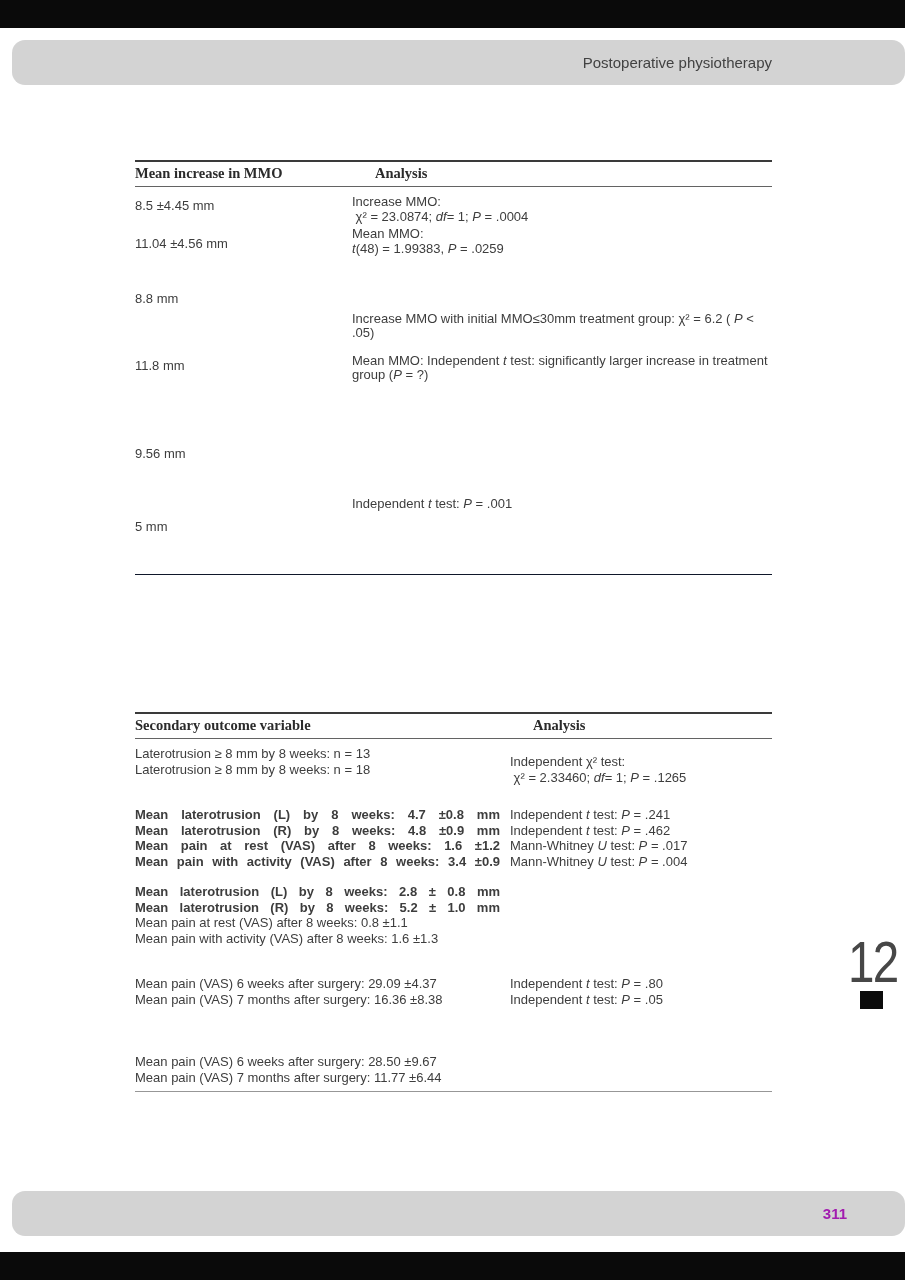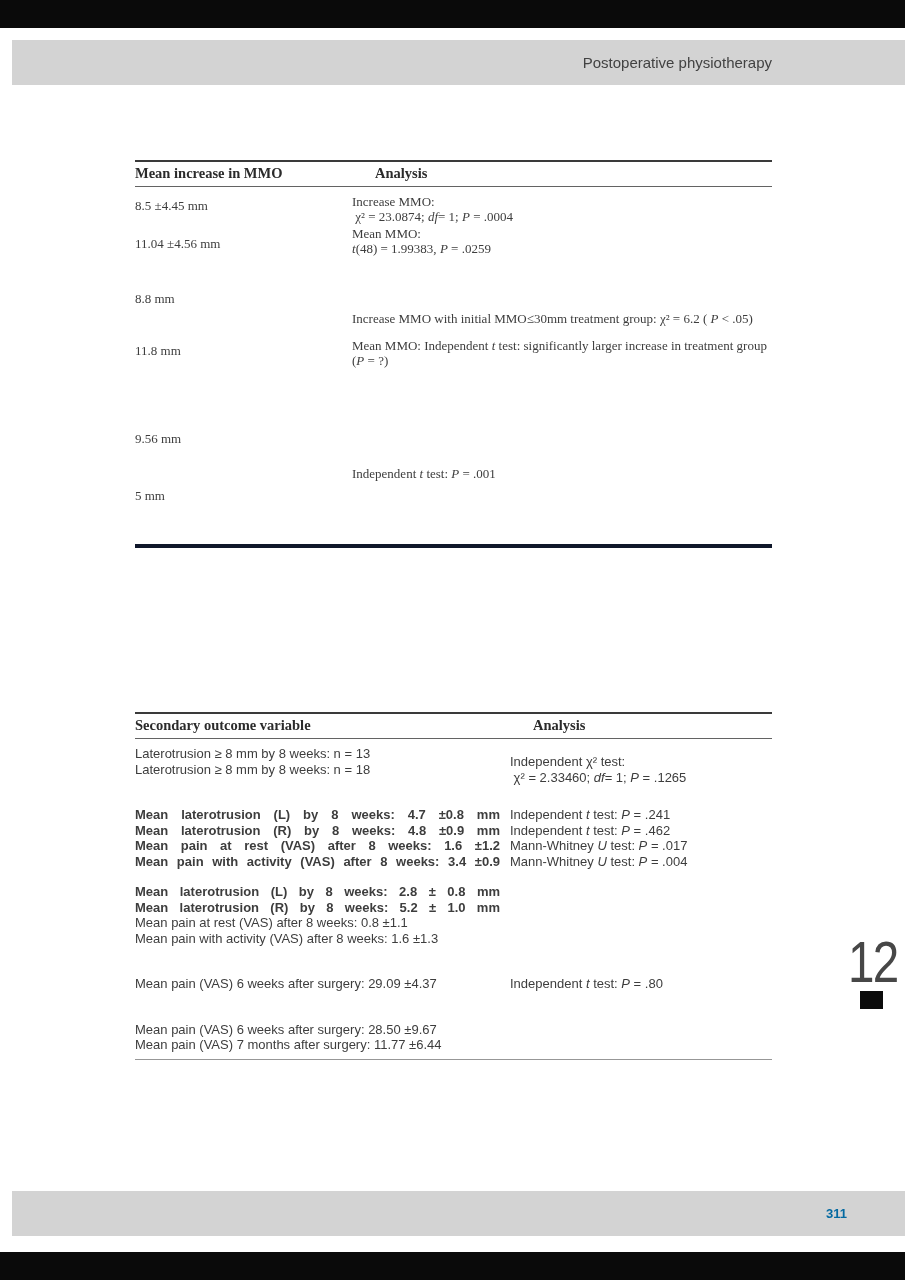--- a/index.html
+++ b/index.html
@@ -4,60 +4,60 @@
 <style>
   * { margin:0; padding:0; box-sizing:border-box; }
   html,body { background:#ffffff; }
   body { font-family:"Liberation Sans", sans-serif; }
   .page { position:relative; width:905px; height:1280px; background:#ffffff; overflow:hidden; }
 
   .bar { position:absolute; left:0; right:0; background:#0a0a0a; }
   .bar-top { top:0; height:28px; }
   .bar-bottom { bottom:0; height:28px; }
 
-  .band { position:absolute; left:12px; right:0; background:#d3d3d3; }
+  .band { position:absolute; left:12px; right:0; background:#d3d3d3;border-radius:13px; }
   .band-top { top:40px; height:45px; }
   .band-title { position:absolute; right:133px; top:0; line-height:45px; font-size:15px; color:#424242; }
   .band-bottom { top:1191px; height:45px; }
-  .pagenum { position:absolute; right:58px; top:0; line-height:45px; font-size:13px; font-weight:bold; color:#0369a1; }
+  .pagenum { position:absolute; right:58px; top:0; line-height:45px; font-size:15px; font-weight:bold; color:#a21caf; }
 
   .table { position:absolute; left:135px; width:637px; font-size:13px; color:#3d3d3d; }
   .t1 { top:160px; }
   .t2 { top:712px; }
   .thead { display:flex; border-top:2px solid #3a3a3a; border-bottom:1px solid #636363;
            padding:3px 0 4px; font-family:"Liberation Serif", serif; font-weight:bold;
            font-size:14.5px; color:#2b2b2b;gap:23px; }
   .trow { display:flex; }
   .t1 .c1 { flex:0 0 217px; width:217px; }
   .t2 .c1 { flex:0 0 375px; width:375px; padding-right:10px; }
   .c2 { flex:1; min-width:0; }
   .aline { line-height:14.5px; }
   .val { line-height:14.5px; }
   em { font-style:italic; }
 
-  .t1 .tbody { padding:8px 0 40px; border-bottom:4px solid #0f172a;font-family:Liberation Serif, serif; }
+  .t1 .tbody { padding:8px 0 40px; border-bottom:1px solid #0f172a; }
   .r0 .c1 { padding-top:4px; }
   .r1 { margin-top:3px; }
   .r1 .c1 { padding-top:10px; }
   .r2 { margin-top:36px; }
   .r3 { margin-top:5px; }
   .r4 { margin-top:13px; }
   .r4 .c1 { padding-top:5px; }
   .r5 { margin-top:64px; }
-  .r6 { margin-top:20px; }
+  .r6 { margin-top:36px; }
   .r7 { margin-top:8px; }
 
   .t2 .tbody { padding:7px 0 6px; border-bottom:1px solid #979797; }
   .t2 .line, .t2 .aline { line-height:15.5px; }
   .g1 .line2 { margin-top:0; }
   .g1 .c2 { padding-top:8px; }
   .g2 { margin-top:22px; }
   .g3 { margin-top:15px; }
   .g4 { margin-top:30px; }
-  .g5 { margin-top:30px; }
+  .g5 { margin-top:47px; }
   .stretch { text-align:justify; text-align-last:justify;font-weight:bold; }
 
   .chapter { position:absolute; top:933px; right:0; height:76px; display:flex; align-items:center;flex-direction:column; }
   .chapnum { font-size:58px; font-weight:300; color:#474747; letter-spacing:-2px;
              transform:scaleX(0.82); transform-origin:right center; margin-right:7px; line-height:1; }
   .chaptab { width:23px; height:76px; background:#0b0b0b; }
 </style>
 </head>
 <body>
 
@@ -191,20 +191,26 @@
           </div>
       </div>
 
       <div class="grp g4">
         <div class="trow">
           <div class="c1 line">Mean pain (VAS) 6 weeks after surgery: 29.09 ±4.37</div>
           <div class="c2">
               <div class="aline"><span>Independent </span><em>t</em><span> test: </span><em>P</em><span> = .80</span></div>
             </div>
         </div>
+        <div class="trow">
+          <div class="c1 line">Mean pain (VAS) 7 months after surgery: 16.36 ±8.38</div>
+          <div class="c2">
+              <div class="aline"><span>Independent </span><em>t</em><span> test: </span><em>P</em><span> =  .05</span></div>
+            </div>
+        </div>
       </div>
 
       <div class="grp g5">
         <div class="trow">
             <div class="c1 line">Mean pain (VAS) 6 weeks after surgery: 28.50 ±9.67</div>
           </div>
         <div class="trow">
             <div class="c1 line">Mean pain (VAS) 7 months after surgery: 11.77 ±6.44</div>
           </div>
       </div>

